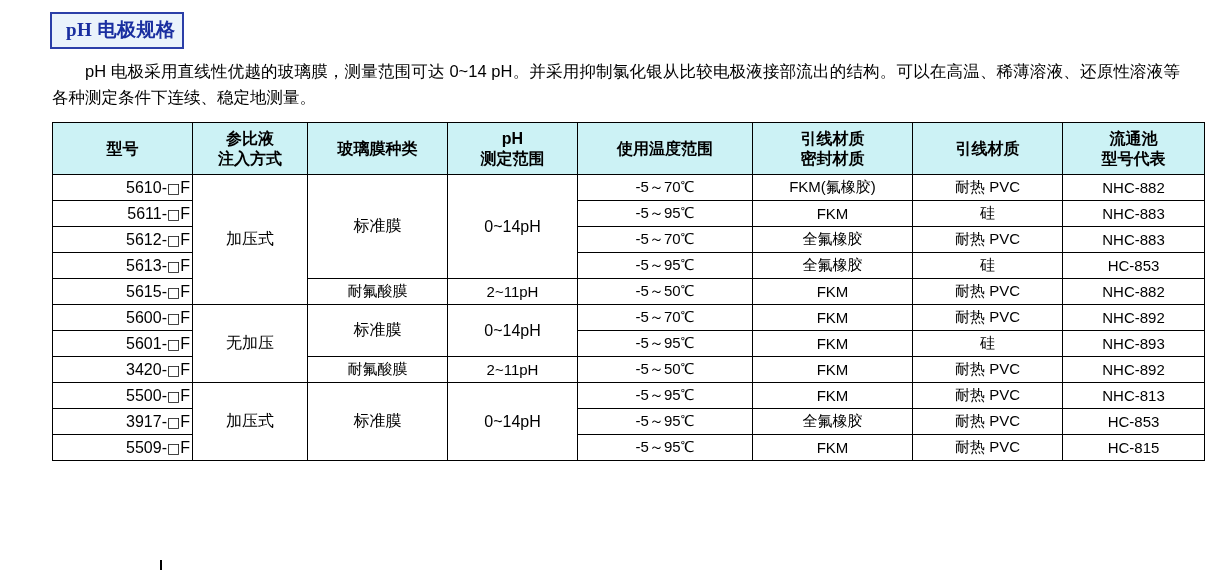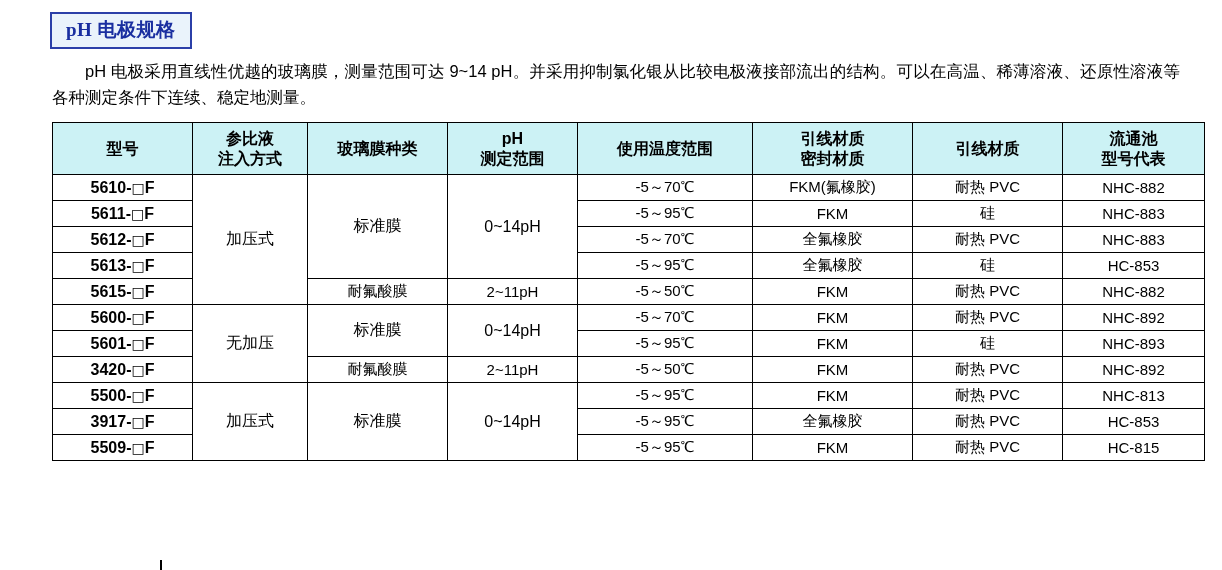--- a/index.html
+++ b/index.html
@@ -19,21 +19,21 @@
     width: 1222px;
     height: 570px;
     box-sizing: border-box;
     padding: 8px 22px 0 22px;
   }
   
   .title-box {
     display: inline-block;
     border: 2px solid #2b3fa8;
     background: #eaf3fb;
-    padding: 3px 14px 4px 14px;
+    padding: 3px 6px 4px 14px;
     margin: 4px 0 0 28px;
   }
   .title-box .title-text {
     color: #1a2fa0;
     font-weight: bold;
     font-size: 19px;
     letter-spacing: 0.5px;
     font-family: "Liberation Serif", serif;
   }
   
@@ -70,22 +70,23 @@
   }
   table.spec thead th {
     background: #ccf2f5;
     font-weight: bold;
     font-size: 16px;
     line-height: 1.2;
     height: 52px;
     padding: 3px 2px;
   }
   table.spec td.model {
-    font-weight: bold;
+    font-weight: normal;
     font-size: 16px;
+    text-align: right;
   }
   table.spec td.tall {
     font-size: 16px;
   }
   .col1 { width: 140px; }
   .col2 { width: 115px; }
   .col3 { width: 140px; }
   .col4 { width: 130px; }
   .col5 { width: 175px; }
   .col6 { width: 160px; }
@@ -107,21 +108,21 @@
 </style>
 </head>
 <body>
 
 <div class="page">
 
   <div class="title-box">
     <span class="title-text">pH 电极规格</span>
   </div>
 
-  <p class="para first">pH 电极采用直线性优越的玻璃膜，测量范围可达 9~14 pH。并采用抑制氯化银从比较电极液接部流出的结构。可以在高温、稀薄溶液、还原性溶液等各种测定条件下连续、稳定地测量。</p>
+  <p class="para first">pH 电极采用直线性优越的玻璃膜，测量范围可达 0~14 pH。并采用抑制氯化银从比较电极液接部流出的结构。可以在高温、稀薄溶液、还原性溶液等各种测定条件下连续、稳定地测量。</p>
 
   <div class="table-wrap">
     <table class="spec">
       <colgroup>
         <col class="col1">
           <col class="col2">
           <col class="col3">
           <col class="col4">
         <col class="col5">
           <col class="col6">

